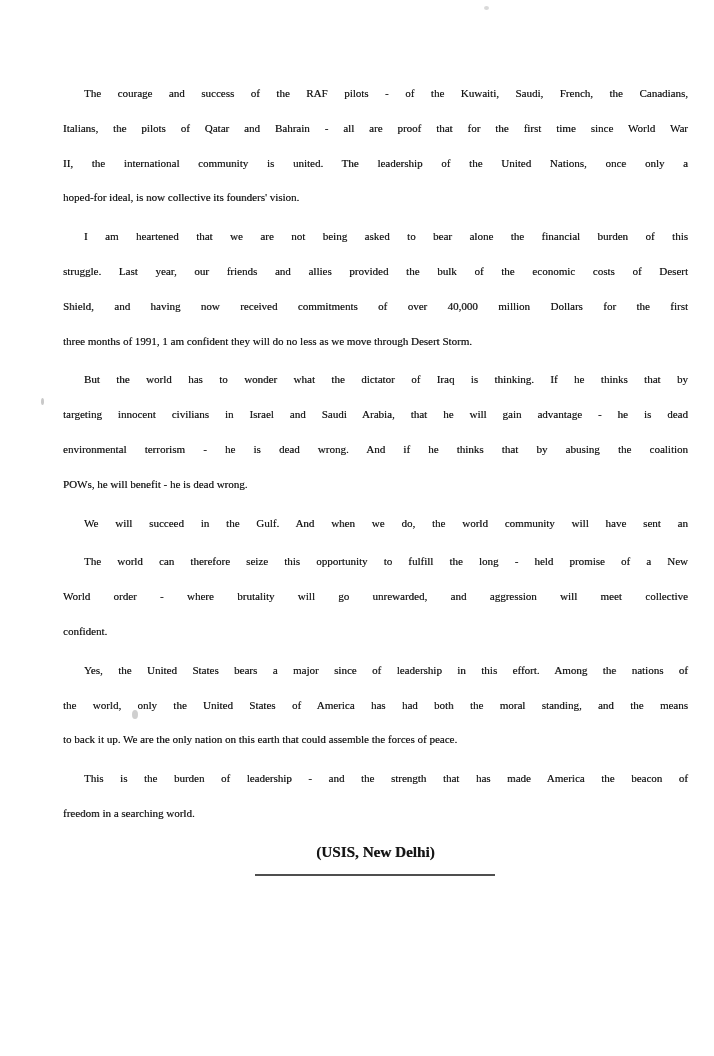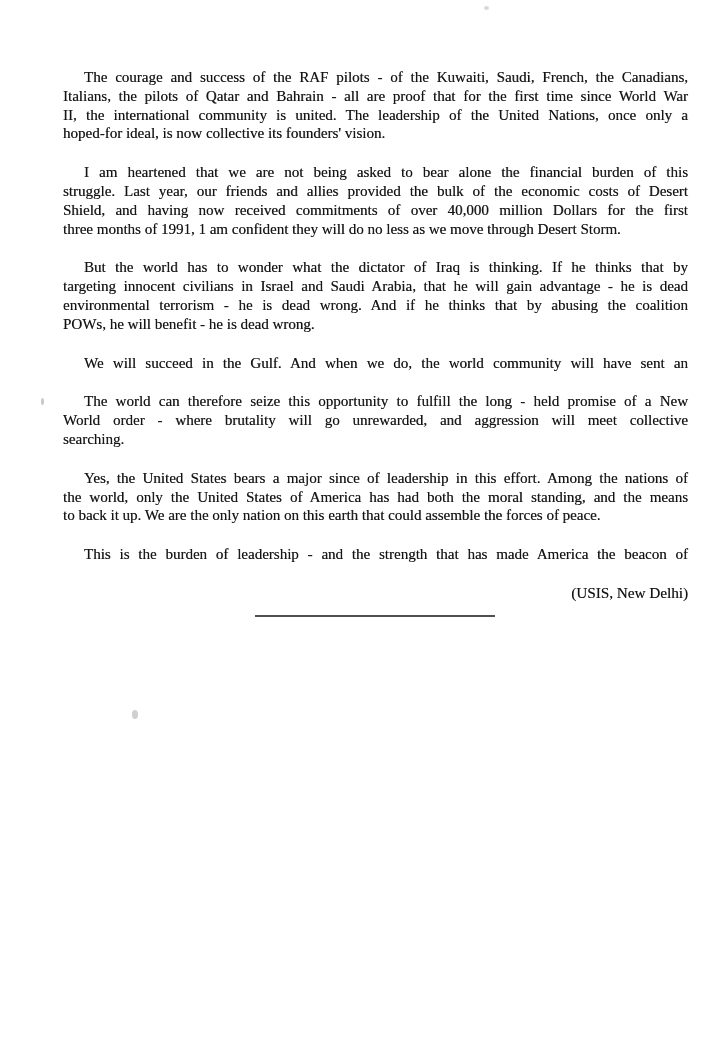--- a/index.html
+++ b/index.html
@@ -22,34 +22,36 @@
     left: 63px;
     top: 68px;
     width: 625px;
   }
   .para {
     margin: 0 0 20px 0;
     padding: 0;
   }
   .line {
     display: block;
-    font-size: 15px;
+    font-size: 11px;
     line-height: 18.8px;
     text-align: justify;
     text-align-last: justify;
     text-shadow: 0.3px 0 0 rgba(0,0,0,0.55);
+    margin-top: 16px;
   }
   .line.first { text-indent: 21px; }
   .line.last  { text-align-last: left; }
   .attribution {
     display: block;
     font-size: 15.2px;
     line-height: 18.8px;
-    text-align: right;
+    text-align: center;
     text-shadow: 0.3px 0 0 rgba(0,0,0,0.55);
+    font-weight: bold;
   }
   .divider {
     margin-top: 12px;
     margin-left: 192px;
     width: 240px;
     height: 2px;
     background: #4f4f4f;
   }
   .speck {
     position: absolute;
@@ -90,31 +92,32 @@
       <span class="line last">POWs, he will benefit - he is dead wrong.</span>
     </p>
 
     <p class="para">
       <span class="line first">We will succeed in the Gulf. And when we do, the world community will have sent an</span>
     </p>
 
     <p class="para">
       <span class="line first">The world can therefore seize this opportunity to fulfill the long - held promise of a New</span>
       <span class="line">World order - where brutality will go unrewarded, and aggression will meet collective</span>
-      <span class="line last">searching.</span>
+      <span class="line last">confident.</span>
     </p>
 
     <p class="para">
       <span class="line first">Yes, the United States bears a major since of leadership in this effort. Among the nations of</span>
       <span class="line">the world, only the United States of America has had both the moral standing, and the means</span>
       <span class="line last">to back it up. We are the only nation on this earth that could assemble the forces of peace.</span>
     </p>
 
     <p class="para">
       <span class="line first">This is the burden of leadership - and the strength that has made America the beacon of</span>
+      <span class="line last">freedom in a searching world.</span>
     </p>
 
     <span class="attribution">(USIS, New Delhi)</span>
 
     <div class="divider"></div>
 
   </div>
 </div>
 
 </body></html>

